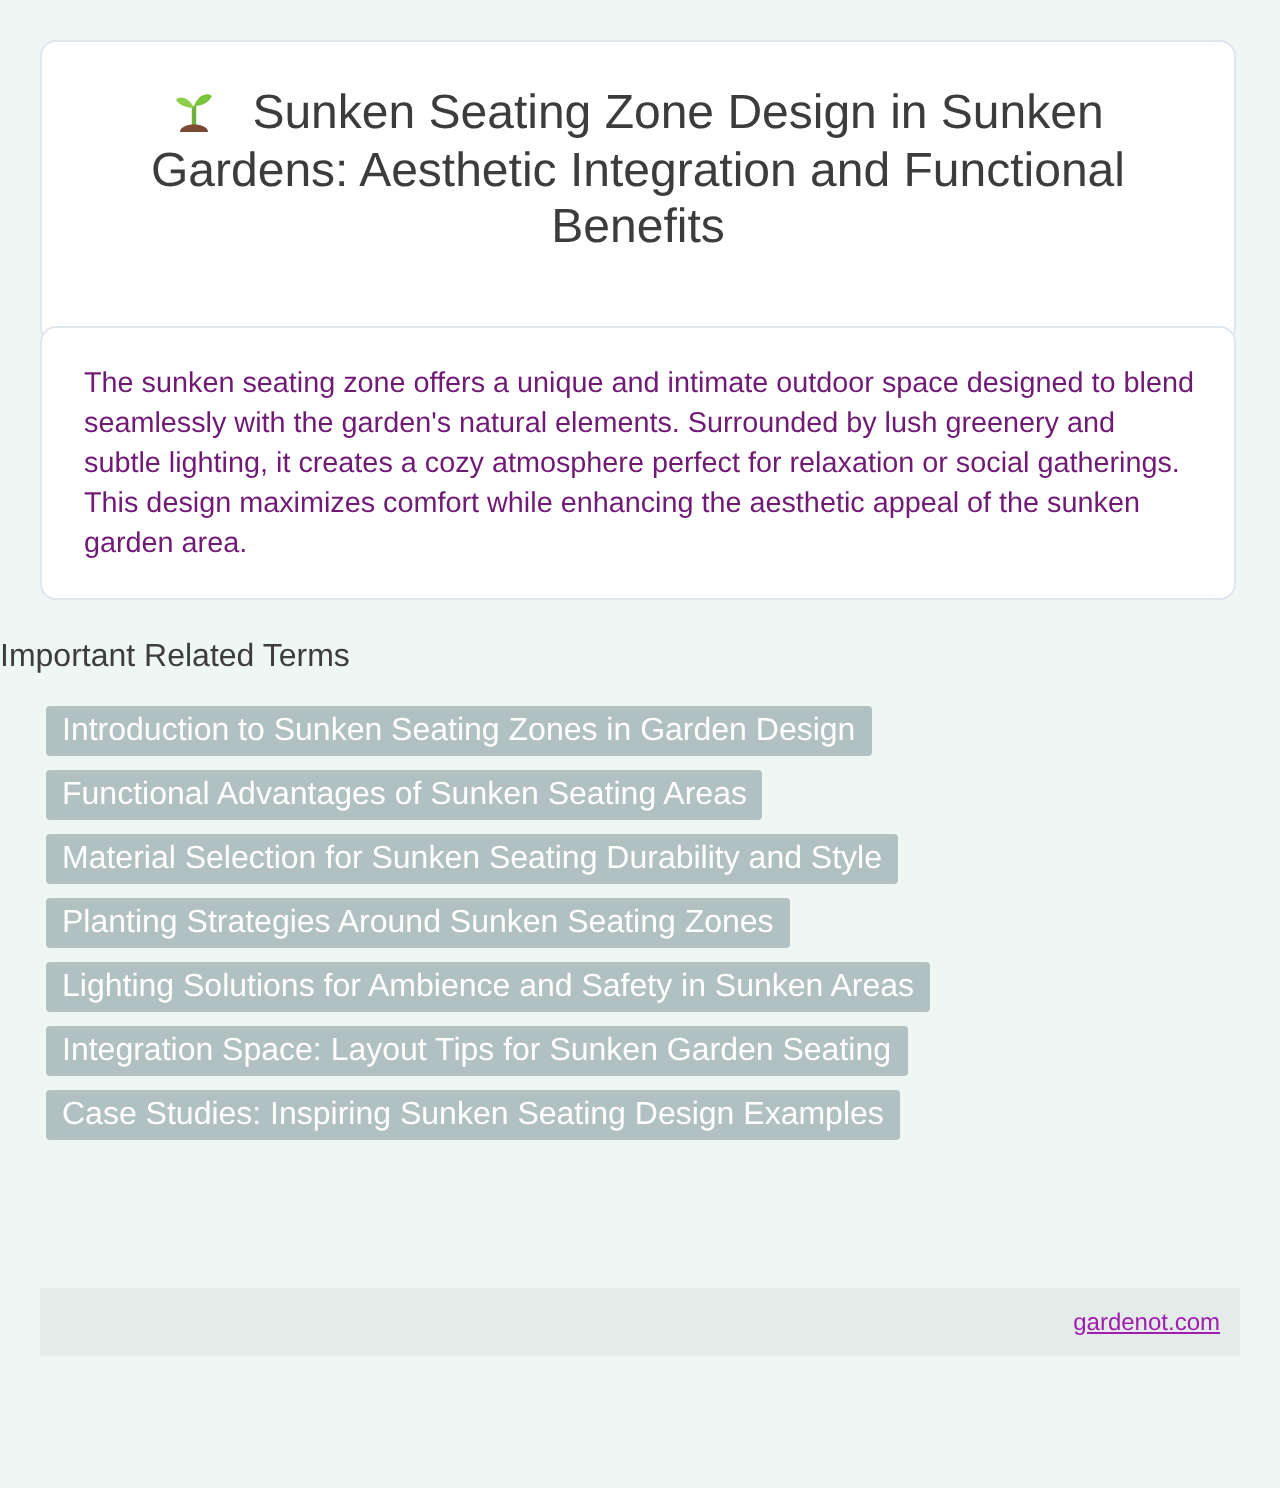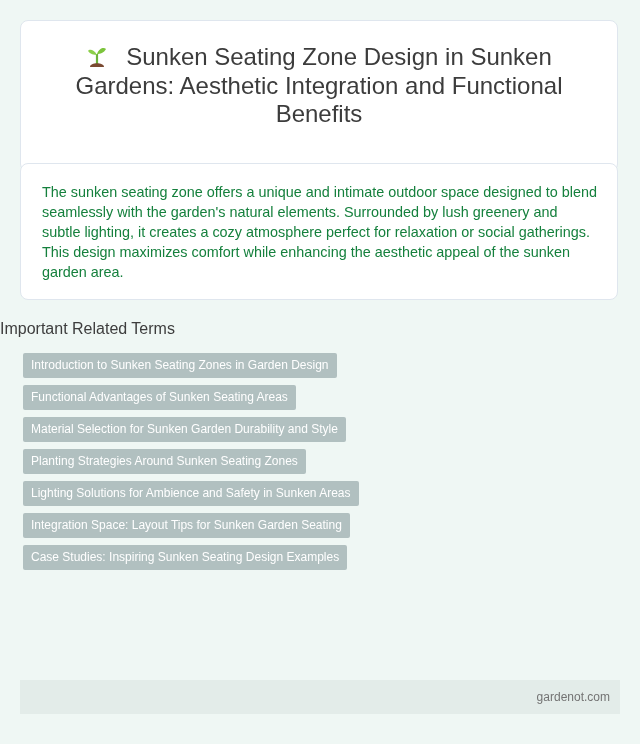--- a/index.html
+++ b/index.html
@@ -34,53 +34,54 @@
       width: 22px; height: 22px;
       vertical-align: -2px;
       margin-right: 18px;
     }
     .desc-card { top: 163px; height: 137px; }
     .desc {
       margin: 0;
       position: absolute; left: 21px; right: 20px; top: 18px;
       font-size: 14.4px;
       line-height: 20px;
-      color: #15803d;
+      color: #701a75;
     }
     .related-title {
       position: absolute; top: 320px; left: 0; width: 640px;
       text-align: left;
       font-size: 16px;
       color: #3d3d3d;
     }
     .tags { position: absolute; left: 23px; top: 353px; }
     .tag {
       display: block;
       width: max-content;
       height: 25px;
       line-height: 25px;
       padding: 0 8px;
       margin-bottom: 7px;
       background: #b1c0c0;
       color: #ffffff;
-      font-size: 12px;
+      font-size: 16px;
       border-radius: 2px;
       text-decoration: none;
       cursor: pointer;
     }
     .footer {
-      position: absolute; left: 20px; top: 680px;
+      position: absolute; left: 20px; top: 644px;
       width: 600px; height: 34px;
       background: #e3ece9;
       box-sizing: border-box;
       padding-right: 10px;
       text-align: right;
       line-height: 34px;
       font-size: 12px;
-      color: #737373;
+      color: #a21caf;
+      text-decoration: underline;
     }
   </style>
 </head>
 <body>
 
 <div class="card header-card">
   <h1 class="title">
     <span class="sprout">
       <svg viewBox="0 0 22 22" width="22" height="22">
         <path d="M11 20 L11 9" stroke="#6cb23a" stroke-width="2.2" fill="none"></path>
@@ -94,21 +95,21 @@
 
 <div class="card desc-card">
   <p class="desc">The sunken seating zone offers a unique and intimate outdoor space designed to blend seamlessly with the garden's natural elements. Surrounded by lush greenery and subtle lighting, it creates a cozy atmosphere perfect for relaxation or social gatherings. This design maximizes comfort while enhancing the aesthetic appeal of the sunken garden area.</p>
 </div>
 
 <div class="related-title">Important Related Terms</div>
 
 <div class="tags">
   <a class="tag">Introduction to Sunken Seating Zones in Garden Design</a>
   <a class="tag">Functional Advantages of Sunken Seating Areas</a>
-  <a class="tag">Material Selection for Sunken Garden Durability and Style</a>
+  <a class="tag">Material Selection for Sunken Seating Durability and Style</a>
   <a class="tag">Planting Strategies Around Sunken Seating Zones</a>
   <a class="tag">Lighting Solutions for Ambience and Safety in Sunken Areas</a>
   <a class="tag">Integration Space: Layout Tips for Sunken Garden Seating</a>
   <a class="tag">Case Studies: Inspiring Sunken Seating Design Examples</a>
 </div>
 
 <div class="footer">
   <span>gardenot.com</span>
 </div>
 

